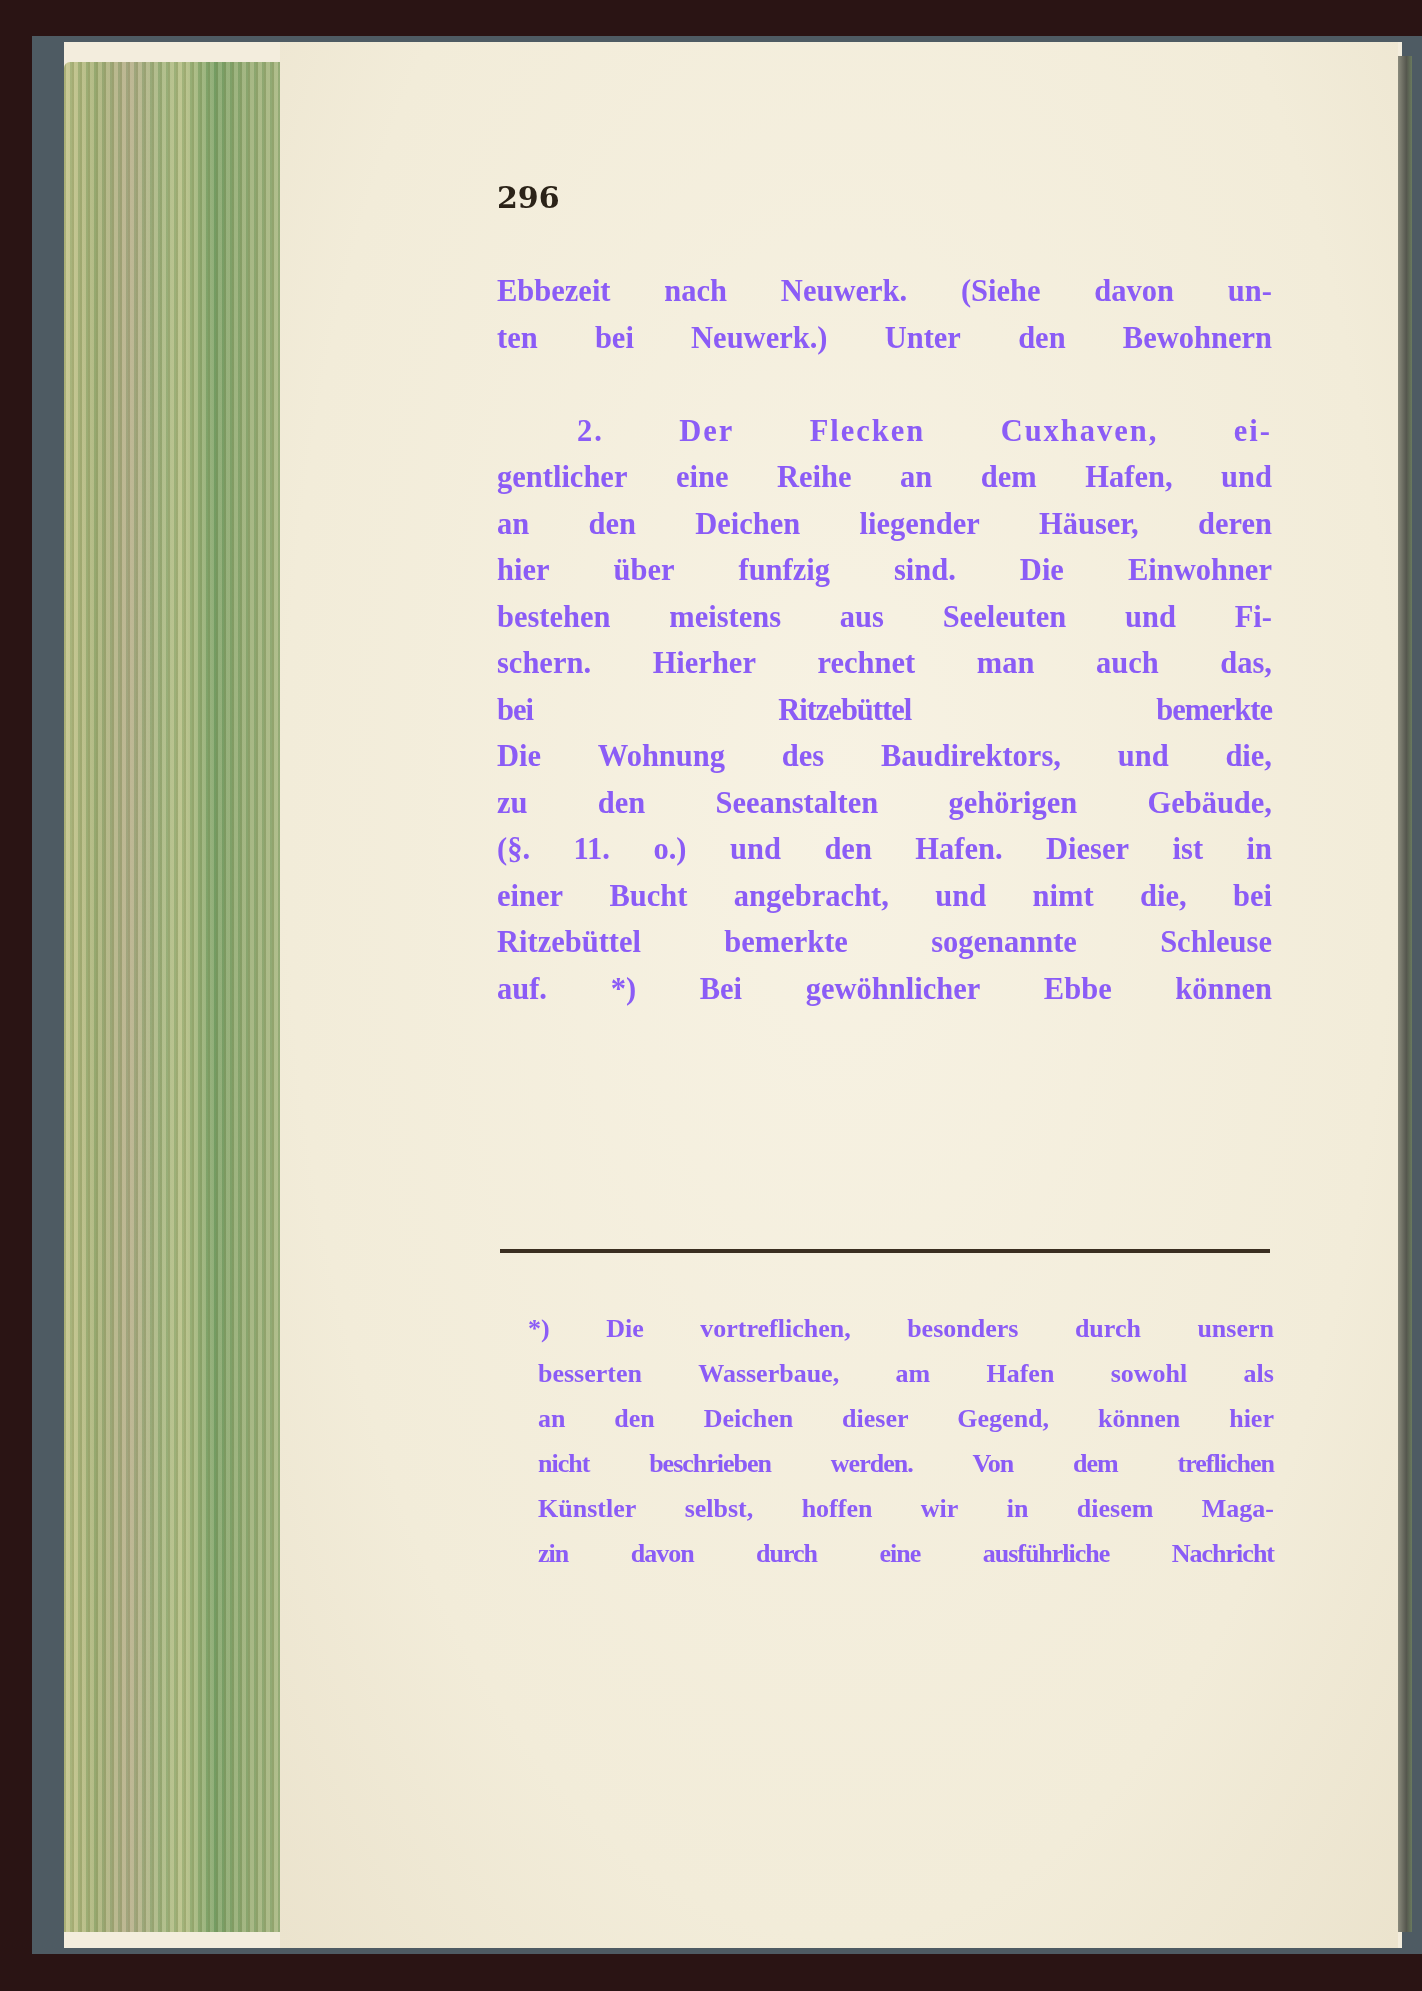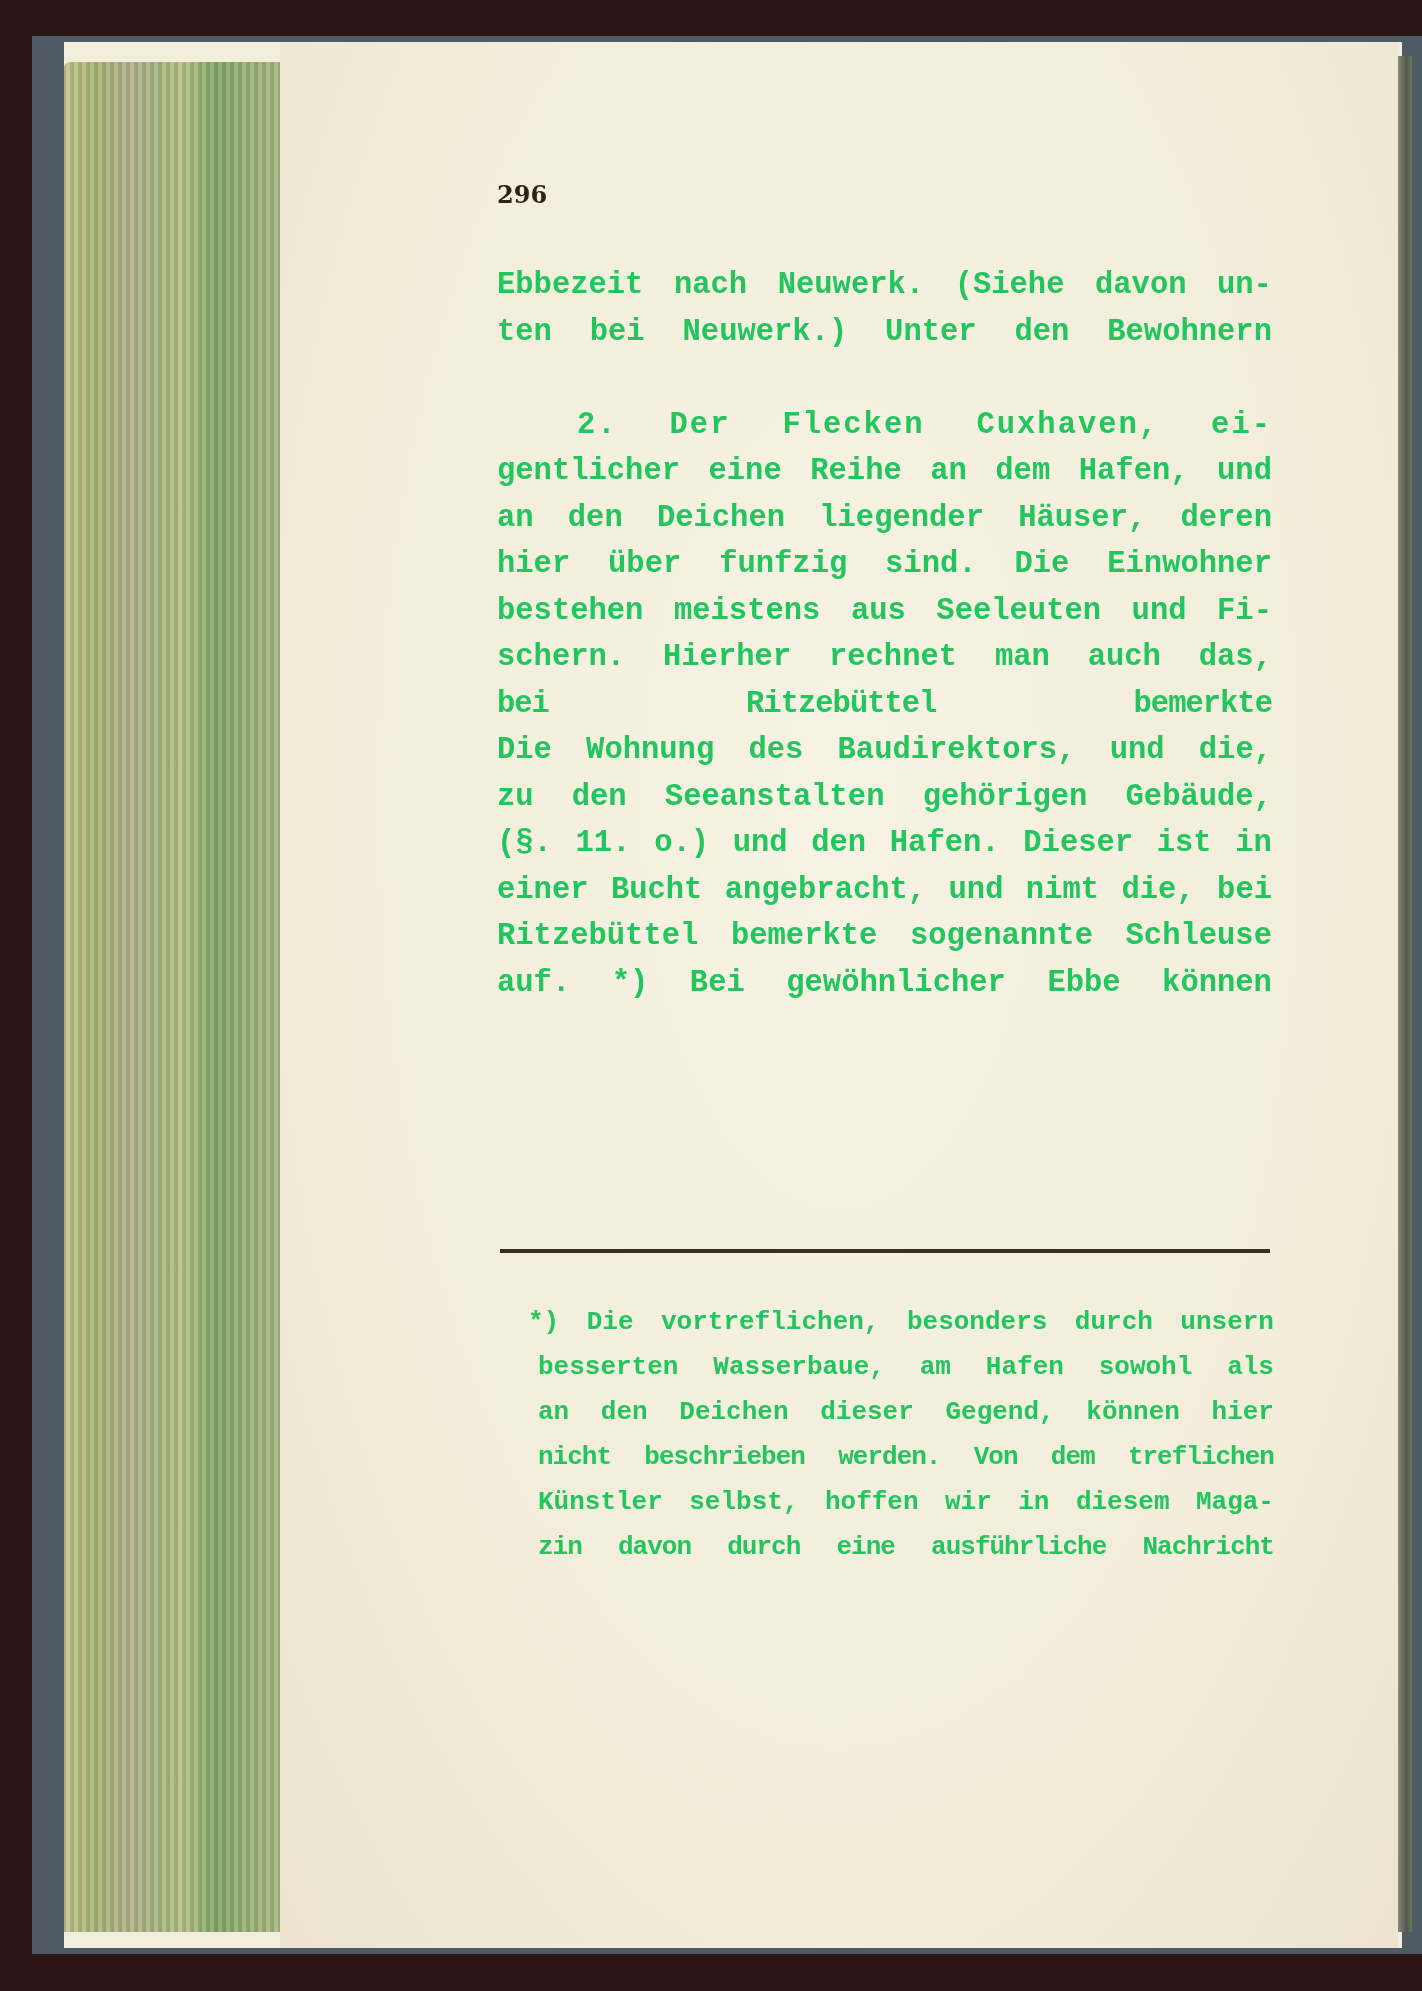--- a/index.html
+++ b/index.html
@@ -30,27 +30,28 @@
   .page {
     position: absolute; left: 280px; top: 42px; width: 1118px; height: 1906px;
     background: radial-gradient(ellipse at 50% 40%, #f7f2e3 0%, #f2ecd9 70%, #ebe3cd 100%);
   }
   .page-right-shadow {
     position: absolute; left: 1398px; top: 56px; width: 14px; height: 1876px;
     background: linear-gradient(90deg, #8a8a7c, #55574e 60%, #6a7a5e);
   }
   .text {
     position: absolute; left: 497px; width: 775px;
-    color: #22c55e;
-    font-family: Liberation Mono, monospace;
+    color: #8b5cf6;
+    font-family: Liberation Serif, serif;
     font-weight: bold;
+    margin-top: 6px;
   }
   .page-number {
     position: absolute; left: 497px; top: 180px;
-    font-size: 24px; color: #2b2318; font-weight: bold;
+    font-size: 30px; color: #2b2318; font-weight: bold;
     font-family: "DejaVu Serif", serif;
   }
   .body-text { top: 262px; font-size: 30.5px; line-height: 46.5px; }
   .line { display: flex; justify-content: space-between; white-space: nowrap; height: 46.5px; }
   .line.last { justify-content: flex-start; gap: 16px; }
   .line.indent { padding-left: 80px; }
   .gap { height: 93px; }
   .rule {
     position: absolute; left: 500px; top: 1249px; width: 770px; height: 4px;
     background: #3a2e20;

